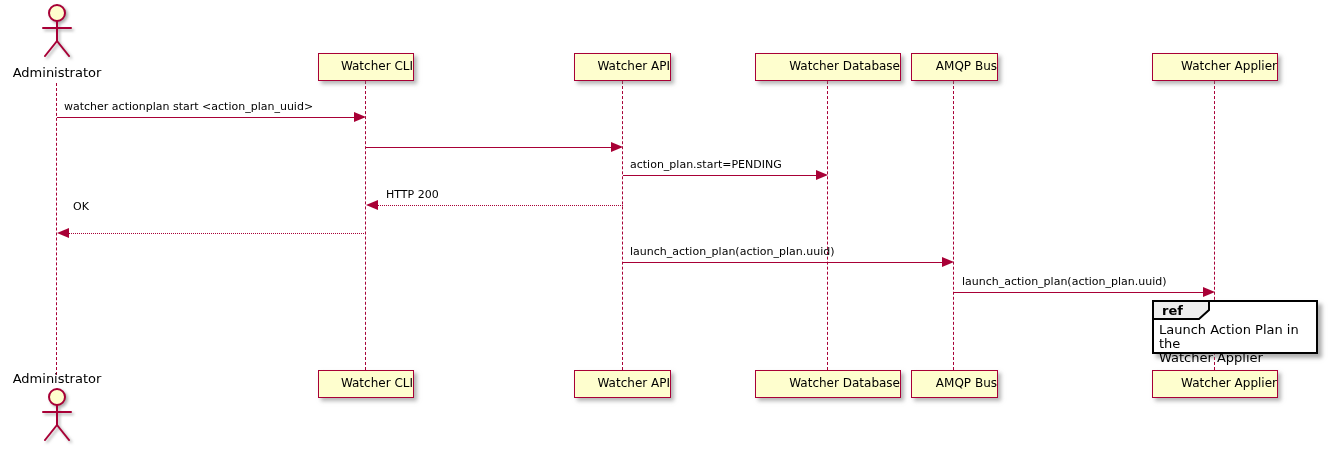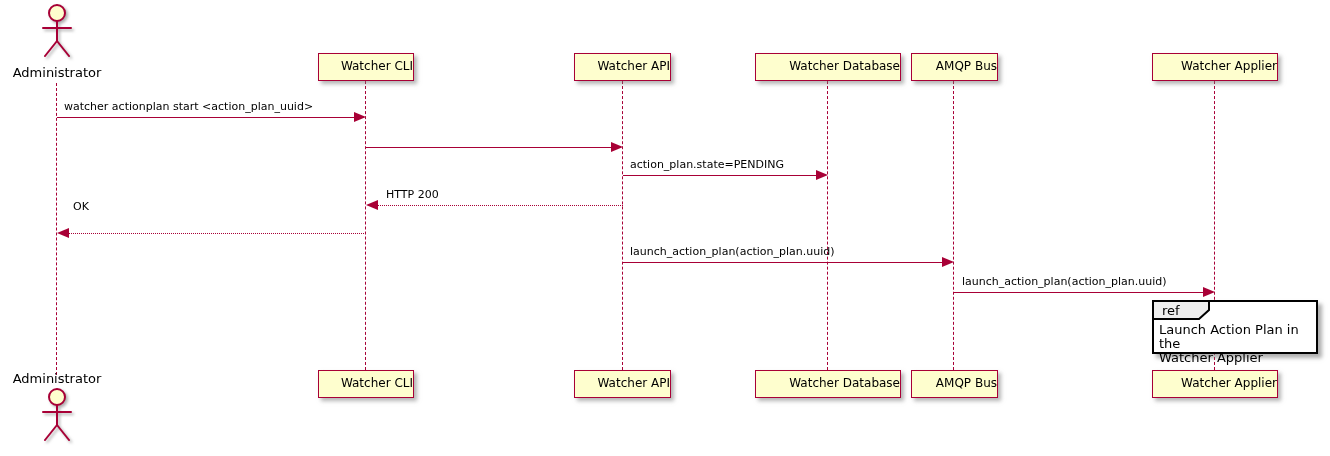--- a/index.html
+++ b/index.html
@@ -79,21 +79,21 @@
     background:#ffffff;
     border:2px solid #000000;
     box-shadow:4px 4px 4px rgba(120,120,120,0.6);
     z-index:4;
     font-size:13px;
   }
   .ref-header{position:absolute;left:-2px;top:-2px;width:58px;height:20px;}
   .ref-header path{fill:var(--ref-header-fill);stroke:#000000;stroke-width:2;}
   .ref-keyword{
     position:absolute;left:8px;top:0px;
-    font-weight:normal;font-size:13px;line-height:18px;
+    font-weight:bold;font-size:13px;line-height:18px;
   }
   .ref-body{
     position:absolute;left:5px;top:21px;right:4px;
     line-height:14px;
   }
 </style>
 </head>
 <body>
 
 <div id="canvas">
@@ -120,21 +120,21 @@
   <div class="pbox" style="left:911px;top:53px;width:87px;">AMQP Bus</div>
   <div class="pbox" style="left:1152px;top:53px;width:126px;">Watcher Applier</div>
 
   <div class="msg-label" style="left:64px;top:100px;">watcher actionplan start &lt;action_plan_uuid&gt;</div>
   <div class="msg-line" style="left:57px;top:117px;width:298px;"></div>
   <div class="arr right" style="left:354px;top:112px;"></div>
 
   <div class="msg-line" style="left:366px;top:147px;width:246px;"></div>
   <div class="arr right" style="left:611px;top:142px;"></div>
 
-  <div class="msg-label" style="left:630px;top:158px;">action_plan.state=PENDING</div>
+  <div class="msg-label" style="left:630px;top:158px;">action_plan.start=PENDING</div>
   <div class="msg-line" style="left:623px;top:175px;width:194px;"></div>
   <div class="arr right" style="left:816px;top:170px;"></div>
 
   <div class="msg-label" style="left:386px;top:188px;text-align:right;">HTTP 200</div>
   <div class="msg-line dotted" style="left:376px;top:205px;width:247px;"></div>
   <div class="arr left" style="left:366px;top:200px;"></div>
 
   <div class="msg-label" style="left:73px;top:200px;">OK</div>
   <div class="msg-line dotted" style="left:67px;top:233px;width:299px;"></div>
   <div class="arr left" style="left:57px;top:228px;"></div>

